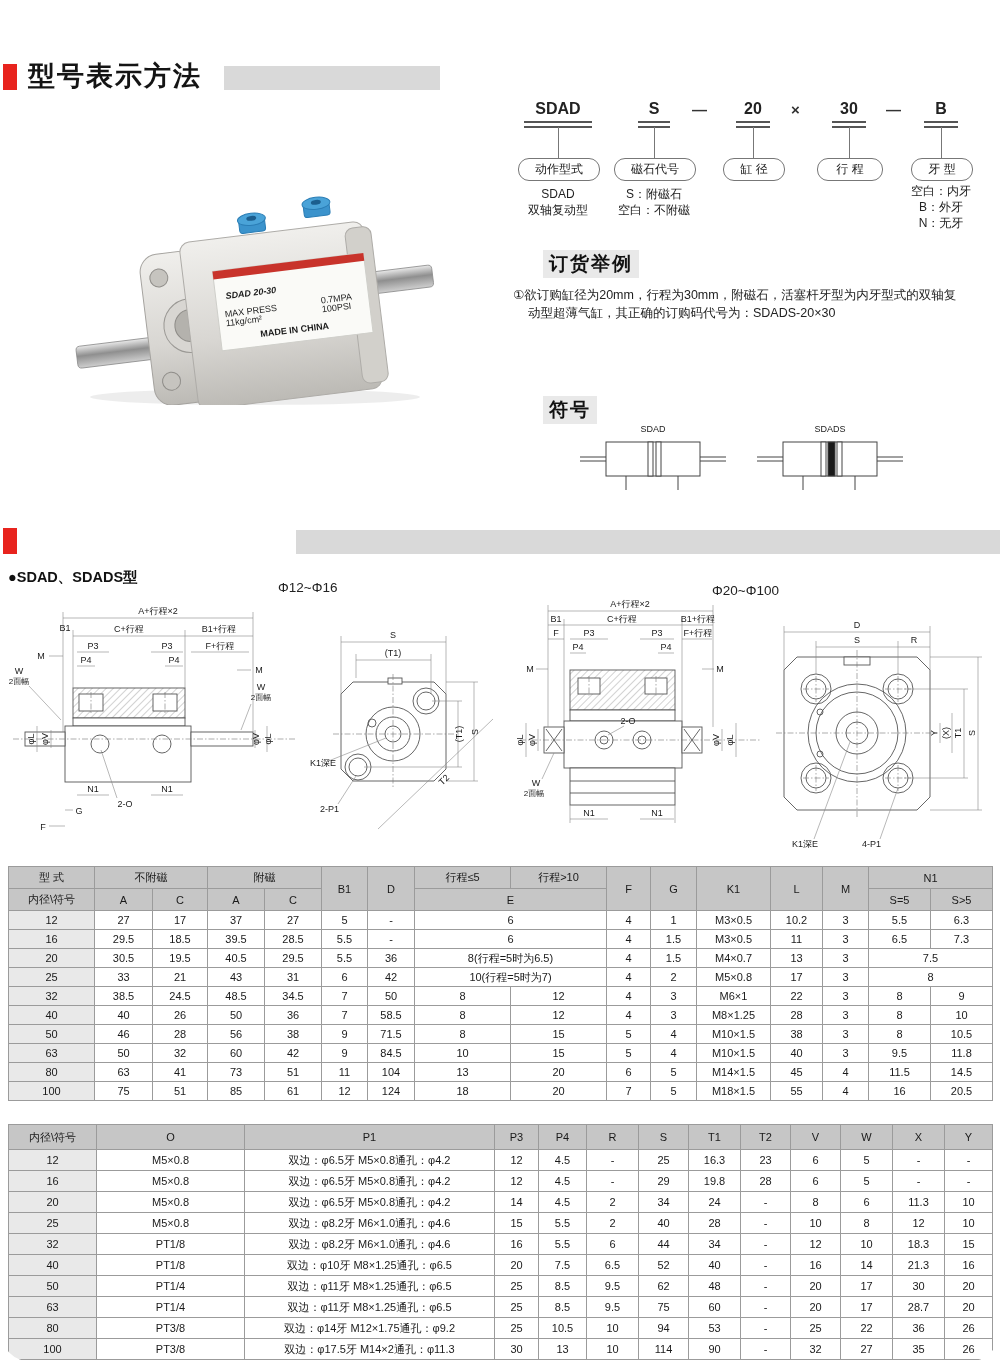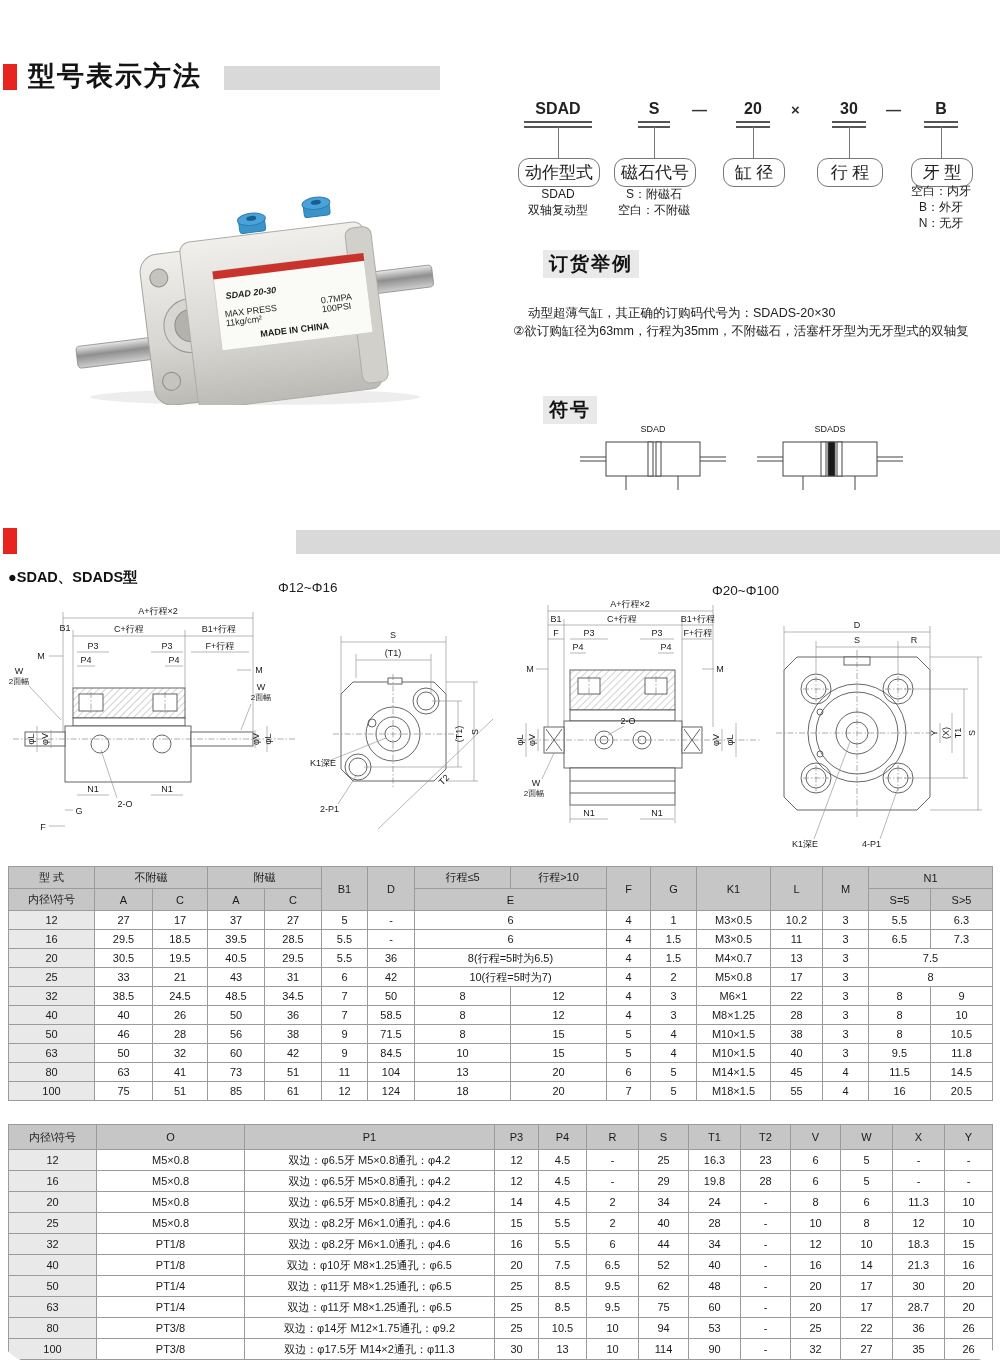--- a/index.html
+++ b/index.html
@@ -6,21 +6,21 @@
   body{font-family:"Liberation Sans","DejaVu Sans",sans-serif;}
   .page{position:relative;width:1000px;height:1362px;background:#fff;overflow:hidden;color:#111;border-radius:32px;}
   .abs{position:absolute;}
   .sec-red{width:14px;height:26px;background:#e8241e;}
   .sec-title{font-size:27px;font-weight:bold;letter-spacing:2px;color:#141414;white-space:nowrap;}
   .sec-bar{height:24px;background:#d9d9d9;}
   .code{font-size:16px;font-weight:bold;text-align:center;color:#222;white-space:nowrap;}
   .sep{font-size:15px;font-weight:bold;color:#333;}
   .dbl{height:3px;border-top:2px solid #555;border-bottom:2px solid #555;}
   .conn{width:1px;background:#777;}
-  .bubble{border:1px solid #777;border-radius:11px;font-size:17px;text-align:center;padding:2px 0;color:#222;background:#fff;white-space:nowrap;}
+  .bubble{border:1px solid #777;border-radius:11px;font-size:12px;text-align:center;padding:2px 0;color:#222;background:#fff;white-space:nowrap;}
   .note{font-size:12px;color:#222;text-align:center;line-height:16px;white-space:nowrap;}
   .subtitle{font-size:19px;font-weight:bold;background:#e9e9e9;padding:1px 6px;color:#111;letter-spacing:2px;}
   .body-text{font-size:12.5px;color:#222;white-space:nowrap;}
   .subtype{font-size:14.5px;font-weight:bold;color:#111;}
   .range-label{font-size:13.5px;color:#222;}
   table{border-collapse:collapse;table-layout:fixed;width:984px;font-size:11px;color:#1a1a1a;}
   th,td{border:1px solid #9b9b9b;text-align:center;padding:0 2px;overflow:hidden;white-space:nowrap;}
   thead th{background:#c6c6c6;font-weight:normal;}
   td.rowhead{background:#e9e9e9;}
   #t1 thead th{height:21px;} #t1 td{height:18px;background:#fff;}
@@ -120,22 +120,22 @@
     <div class="abs note" style="left:508px;top:186px;width:100px">SDAD</div>
     <div class="abs note" style="left:508px;top:202px;width:100px">双轴复动型</div>
     <div class="abs note" style="left:604px;top:186px;width:100px">S：附磁石</div>
     <div class="abs note" style="left:604px;top:202px;width:100px">空白：不附磁</div>
     <div class="abs note" style="left:891px;top:183px;width:100px">空白：内牙</div>
     <div class="abs note" style="left:891px;top:199px;width:100px">B：外牙</div>
     <div class="abs note" style="left:891px;top:215px;width:100px">N：无牙</div>
   </div>
 
   <div class="abs subtitle" style="left:543px;top:250px">订货举例</div>
+  <div class="abs body-text" style="left:513px;top:287px">①欲订购缸径为20mm，行程为30mm，附磁石，活塞杆牙型为内牙型式的双轴复</div>
   <div class="abs body-text" style="left:528px;top:305px">动型超薄气缸，其正确的订购码代号为：SDADS-20×30</div>
-  <div class="abs body-text" style="left:513px;top:323px">②欲订购缸径为63mm，行程为35mm，不附磁石，活塞杆牙型为无牙型式的双轴复</div>
 
   <div class="abs subtitle" style="left:543px;top:396px">符号</div>
   <svg class="abs" style="left:578px;top:420px" width="150" height="80" viewBox="0 0 150 80">
     <text x="75" y="12" text-anchor="middle" font-size="12">SDAD</text>
     <g stroke="#444" stroke-width="1" fill="none">
       <rect x="28" y="22" width="94" height="34" fill="#fff"></rect>
       <line x1="2" y1="37" x2="28" y2="37"></line>
         <line x1="2" y1="41" x2="28" y2="41"></line>
       <line x1="122" y1="37" x2="148" y2="37"></line>
         <line x1="122" y1="41" x2="148" y2="41"></line>

